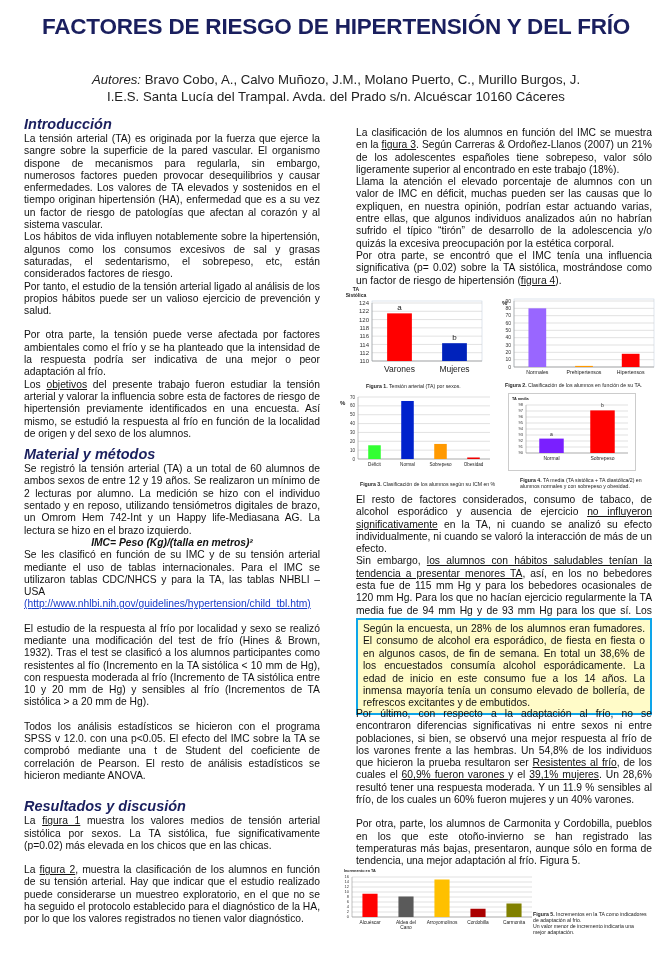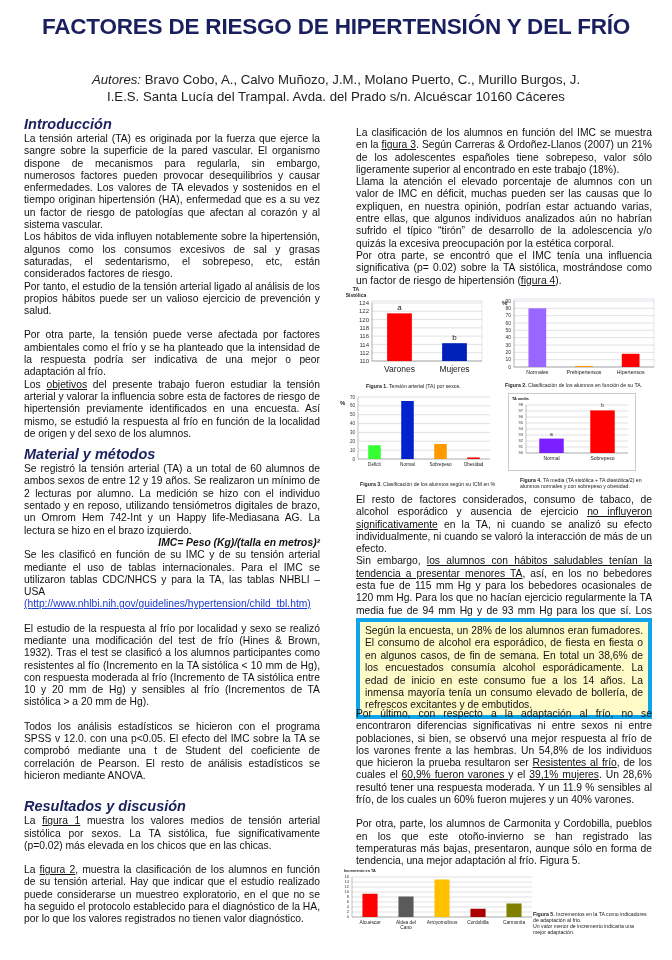--- a/index.html
+++ b/index.html
@@ -4,24 +4,24 @@
 <style>
   html, body { margin:0; padding:0; background:#ffffff; }
   body { width:672px; height:960px; position:relative; overflow:hidden; font-family:"Liberation Sans", sans-serif; color:#111; }
   .title { position:absolute; left:0; top:14px; width:672px; text-align:center; color:#1a1f5e; font-weight:bold; font-size:22.5px; line-height:25px; letter-spacing:-0.2px; }
   .authors { position:absolute; left:0; top:71px; width:672px; text-align:center; font-size:13.2px; line-height:17px; color:#222; }
   .authors i { font-style:italic; }
   .col { position:absolute; font-size:10.3px; line-height:12.3px; text-align:justify; color:#111; }
   .col p { margin:0; }
   .h2 { color:#1a1f5e; font-weight:bold; font-style:italic; font-size:14.5px; line-height:16px; margin:0 0 1px 0; }
   .gap { height:12px; }
-  .center { text-align:right; font-weight:bold; font-style:italic; }
+  .center { text-align:center; font-weight:bold; font-style:italic; }
   .link { color:#1a3cc7; text-decoration:underline; }
   u { text-decoration:underline; }
-  .box { position:absolute; left:356px; top:618px; width:296px; background:#fffbc8; border:4px solid #0ea5e9; padding:3px 5px; font-size:10.3px; line-height:12.4px; text-align:justify; box-sizing:border-box; }
+  .box { position:absolute; left:356px; top:618px; width:296px; background:#fffbc8; border:2px solid #0ea5e9; padding:3px 5px; font-size:10.3px; line-height:12.4px; text-align:justify; box-sizing:border-box; }
   svg text { font-family:"Liberation Sans", sans-serif; }
   .cap { position:absolute; font-size:5.2px; line-height:6px; color:#222; }
   .cap b { font-weight:bold; }
 </style>
 </head>
 <body>
 
 <div class="title">
   <div>FACTORES DE RIESGO DE HIPERTENSIÓN Y DEL FRÍO</div>
 </div>

